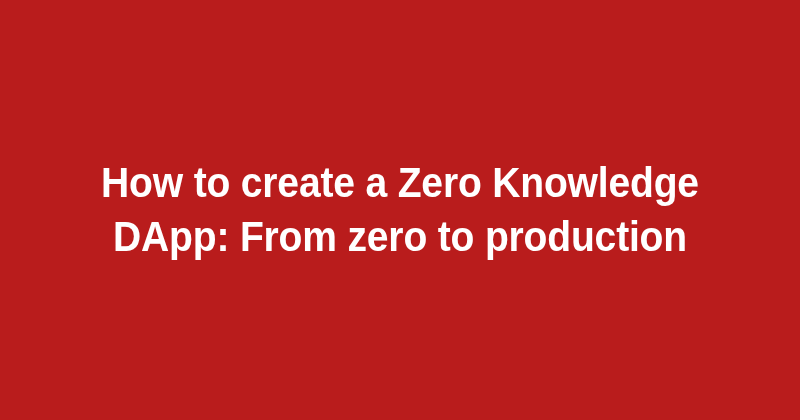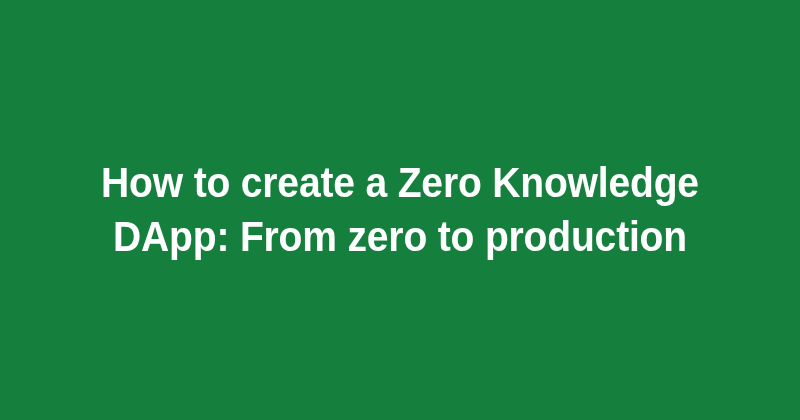--- a/index.html
+++ b/index.html
@@ -13,21 +13,21 @@
     height: 420px;
     overflow: hidden;
     font-family: "Liberation Sans", "DejaVu Sans", sans-serif;
   }
 
   #banner {
     position: relative;
     box-sizing: border-box;
     width: 800px;
     height: 420px;
-    background-color: #15803d;
+    background-color: #b91c1c;
     display: flex;
     align-items: center;
     justify-content: center;
     overflow: hidden;
   }
 
   #headline {
     margin: 0;
     padding: 0 40px;
     width: 100%;

